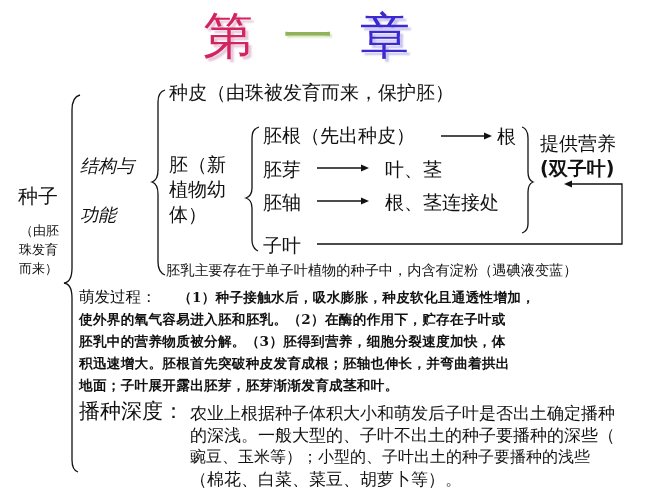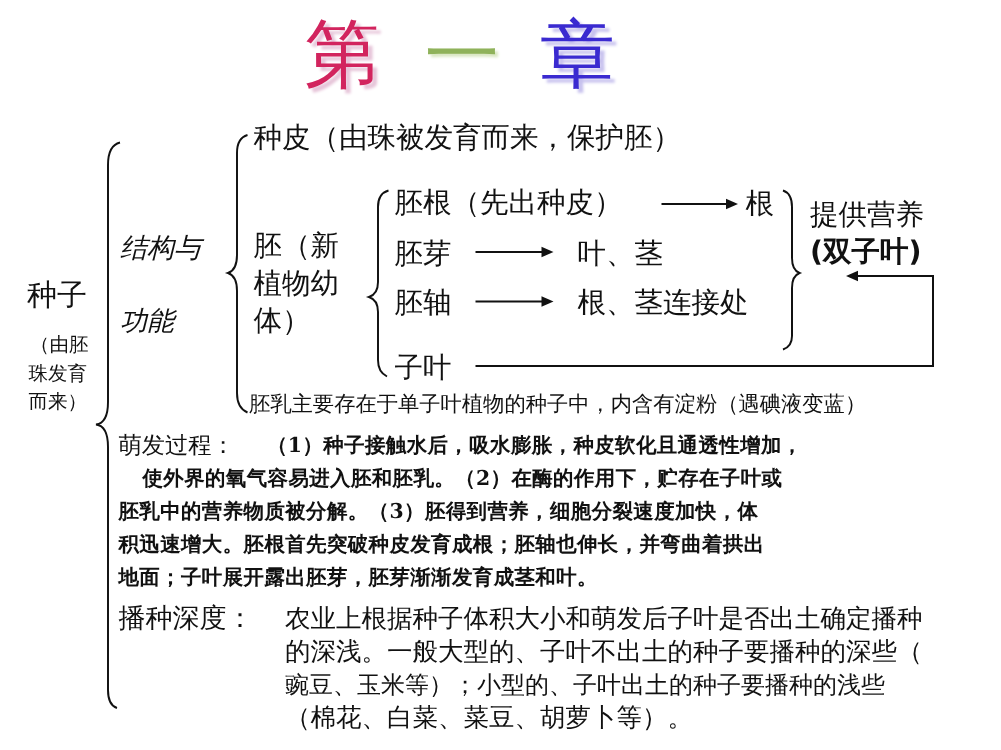--- a/index.html
+++ b/index.html
@@ -75,22 +75,22 @@
 <div class="abs f19" style="left:385px;top:190px;">根、茎连接处</div>
 <div class="abs f19" style="left:263px;top:233px;">子叶</div>
 
 <div class="abs f19" style="left:540px;top:131px;">提供营养</div>
 <div class="abs f19" style="left:540px;top:156px;font-weight:bold;text-align:center;">(双子叶)</div>
 
 <div class="abs f14" style="left:166px;top:260px;font-size:14.2px;">胚乳主要存在于单子叶植物的种子中，内含有淀粉（遇碘液变蓝）</div>
 
 <div class="abs" style="left:79px;top:286px;font-size:15.5px;line-height:22px;">萌发过程：</div>
 <div class="abs hand" style="left:178px;top:286px;">（1）种子接触水后，吸水膨胀，种皮软化且通透性增加，</div>
-<div class="abs hand" style="left:95px;top:308px;">使外界的氧气容易进入胚和胚乳。（2）在酶的作用下，贮存在子叶或</div>
+<div class="abs hand" style="left:79px;top:308px;">使外界的氧气容易进入胚和胚乳。（2）在酶的作用下，贮存在子叶或</div>
 <div class="abs hand" style="left:79px;top:330px;">胚乳中的营养物质被分解。（3）胚得到营养，细胞分裂速度加快，体</div>
 <div class="abs hand" style="left:79px;top:352px;">积迅速增大。胚根首先突破种皮发育成根；胚轴也伸长，并弯曲着拱出</div>
 <div class="abs hand" style="left:79px;top:374px;">地面；子叶展开露出胚芽，胚芽渐渐发育成茎和叶。</div>
 
-<div class="abs" style="left:79px;top:402px;font-size:18px;line-height:22px;">播种深度：</div>
+<div class="abs" style="left:79px;top:402px;font-size:21px;line-height:22px;font-family:Liberation Mono, monospace;">播种深度：</div>
 <div class="abs" style="left:190px;top:402px;font-size:17px;line-height:22px;">农业上根据种子体积大小和萌发后子叶是否出土确定播种</div>
 <div class="abs" style="left:190px;top:424px;font-size:17px;line-height:22px;">的深浅。一般大型的、子叶不出土的种子要播种的深些（</div>
 <div class="abs" style="left:190px;top:446px;font-size:16px;line-height:22px;">豌豆、玉米等）；小型的、子叶出土的种子要播种的浅些</div>
 <div class="abs" style="left:190px;top:468px;font-size:17px;line-height:22px;">（棉花、白菜、菜豆、胡萝卜等）。</div>
 
 </body></html>

